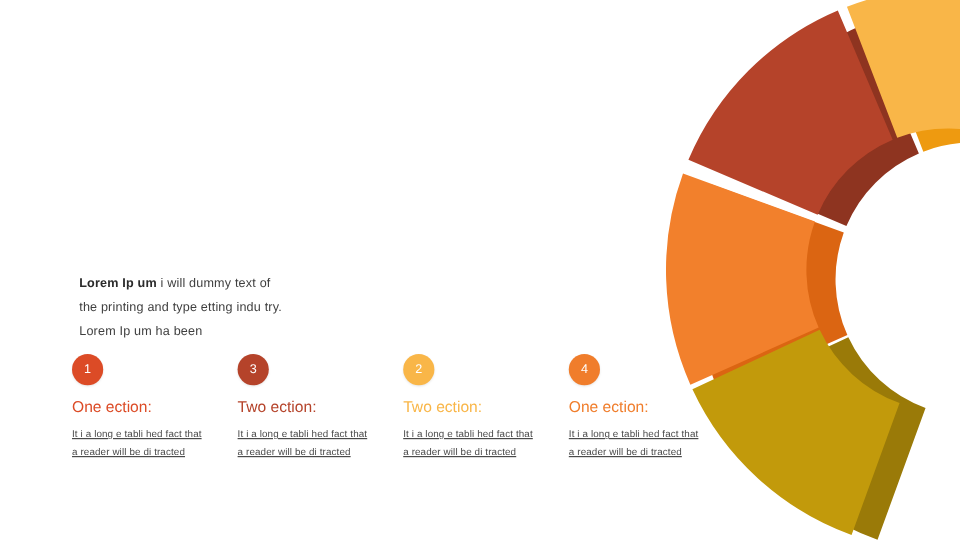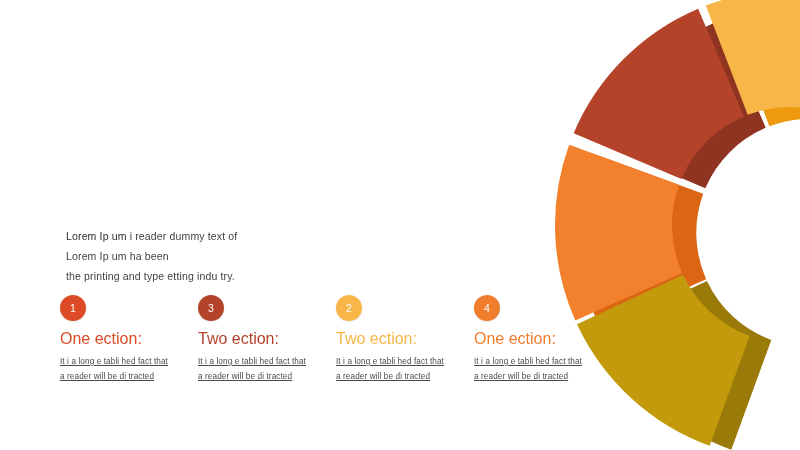--- a/index.html
+++ b/index.html
@@ -24,21 +24,21 @@
     width: 260px;
   }
   .intro-line {
     font-size: 10.5px;
     color: #3f3f3f;
     line-height: 20px;
     letter-spacing: 0.15px;
     white-space: nowrap;
   }
   .intro-line .lead {
-    font-weight: normal;
+    font-weight: bold;
     color: #2b2b2b;
   }
 
   
   .columns {
     position: absolute;
     left: 60px;
     top: 295px;
     width: 520px;
     display: flex;
@@ -53,21 +53,21 @@
     border-radius: 50%;
     color: #ffffff;
     font-size: 10.5px;
     line-height: 26px;
     text-align: center;
     font-weight: normal;
     margin-bottom: 11px;
     box-shadow: 0 1px 2px rgba(0,0,0,0.10);
   }
   .col-title {
-    font-size: 16px;
+    font-size: 13px;
     line-height: 14px;
     margin-bottom: 8px;
     white-space: nowrap;
   }
   .col-body {
     font-size: 8.2px;
     color: #4a4a4a;
     line-height: 15px;
     letter-spacing: 0.1px;
   }
@@ -96,24 +96,24 @@
     font-size: 11px;
     font-weight: bold;
   }
 </style>
 </head>
 <body>
 
 <div class="intro">
   <div class="intro-line">
     <span class="lead">Lorem Ip um</span>
-    <span>i   reader dummy text of</span>
-  </div>
+    <span>i   will dummy text of</span>
+  </div>
+  <div class="intro-line">the printing and type etting indu try.</div>
   <div class="intro-line">Lorem Ip um ha  been</div>
-  <div class="intro-line">the printing and type etting indu try.</div>
 </div>
 
 <div class="columns">
 
   <div class="col">
     <div class="badge" style="background: rgb(220, 75, 38);">1</div>
     <div class="col-title" style="color: rgb(220, 75, 38);">One  ection:</div>
     <div class="col-body">
       <div>It i  a long e tabli hed fact that</div>
       <div>a reader will be di tracted</div>

